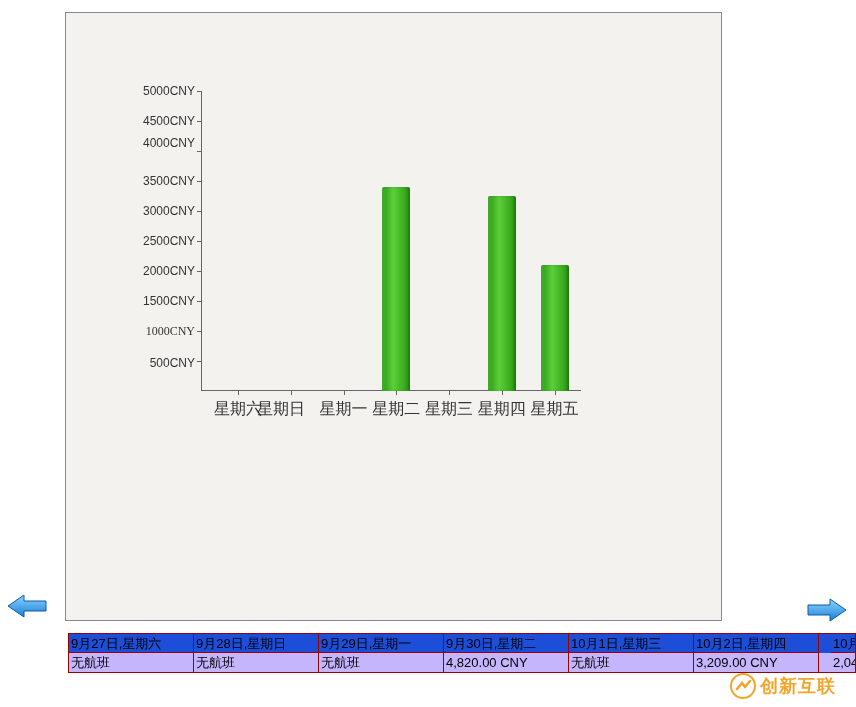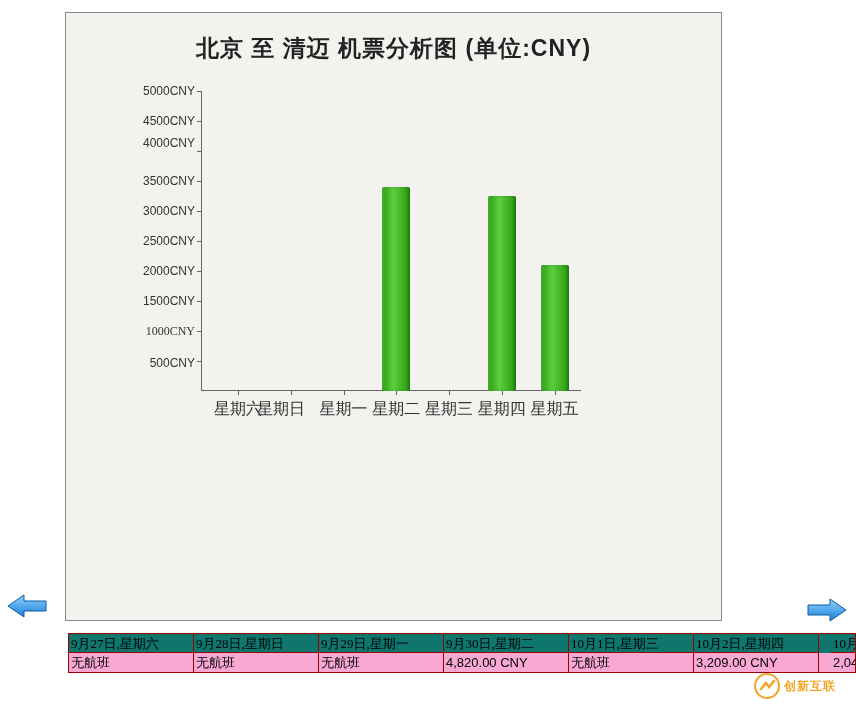--- a/index.html
+++ b/index.html
@@ -110,22 +110,22 @@
     left: 68px;
     top: 633px;
     width: 788px;
     border: 1px solid #990000;
     font-size: 13px;
   }
   .table-row {
     display: flex;
     width: 100%;
   }
-  .hdr-row { background: #0f766e; color: #000; font-family: Liberation Serif, serif; }
-  .val-row { background: #f9a8d4; color: #000; }
+  .hdr-row { background: #1d4ed8; color: #000; }
+  .val-row { background: #c4b5fd; color: #000; }
   .table-cell {
     border-right: 1px solid #990000;
     padding: 1px 2px 2px 2px;
     white-space: nowrap;
     overflow: hidden;
     height: 19px;
     line-height: 17px;
   }
   .hdr-row .table-cell { border-bottom: 1px solid #990000; font-weight:400; }
   .table-cell:last-child { border-right: none; }
@@ -139,31 +139,30 @@
     display: flex;
     align-items: center;
     gap: 4px;
     opacity: 0.9;
   }
   .watermark-logo {
     width: 26px; height: 26px;
     display:flex;align-items:center;justify-content:center;
   }
   .watermark-text {
-    font-size: 12px;
+    font-size: 18px;
     font-weight: bold;
     color: #f39c12;
     letter-spacing: 1px;
   }
 </style>
 </head>
 <body>
 
 <div class="chart-frame">
-  <div class="chart-title">北京  至  清迈  机票分析图  (单位:CNY)</div>
 
   <div class="plot-area">
     <div class="y-axis"></div>
     <div class="x-axis"></div>
     <div id="y-ticks">
         <div class="y-tick-label" style="top: 272px;">500CNY</div>
         <div class="y-tick-mark" style="top: 270px;"></div>
         <div class="y-tick-label" style="top: 240px; font-family: Liberation Serif, serif;">1000CNY</div>
         <div class="y-tick-mark" style="top: 240px;"></div>
         <div class="y-tick-label" style="top: 210px;">1500CNY</div>

